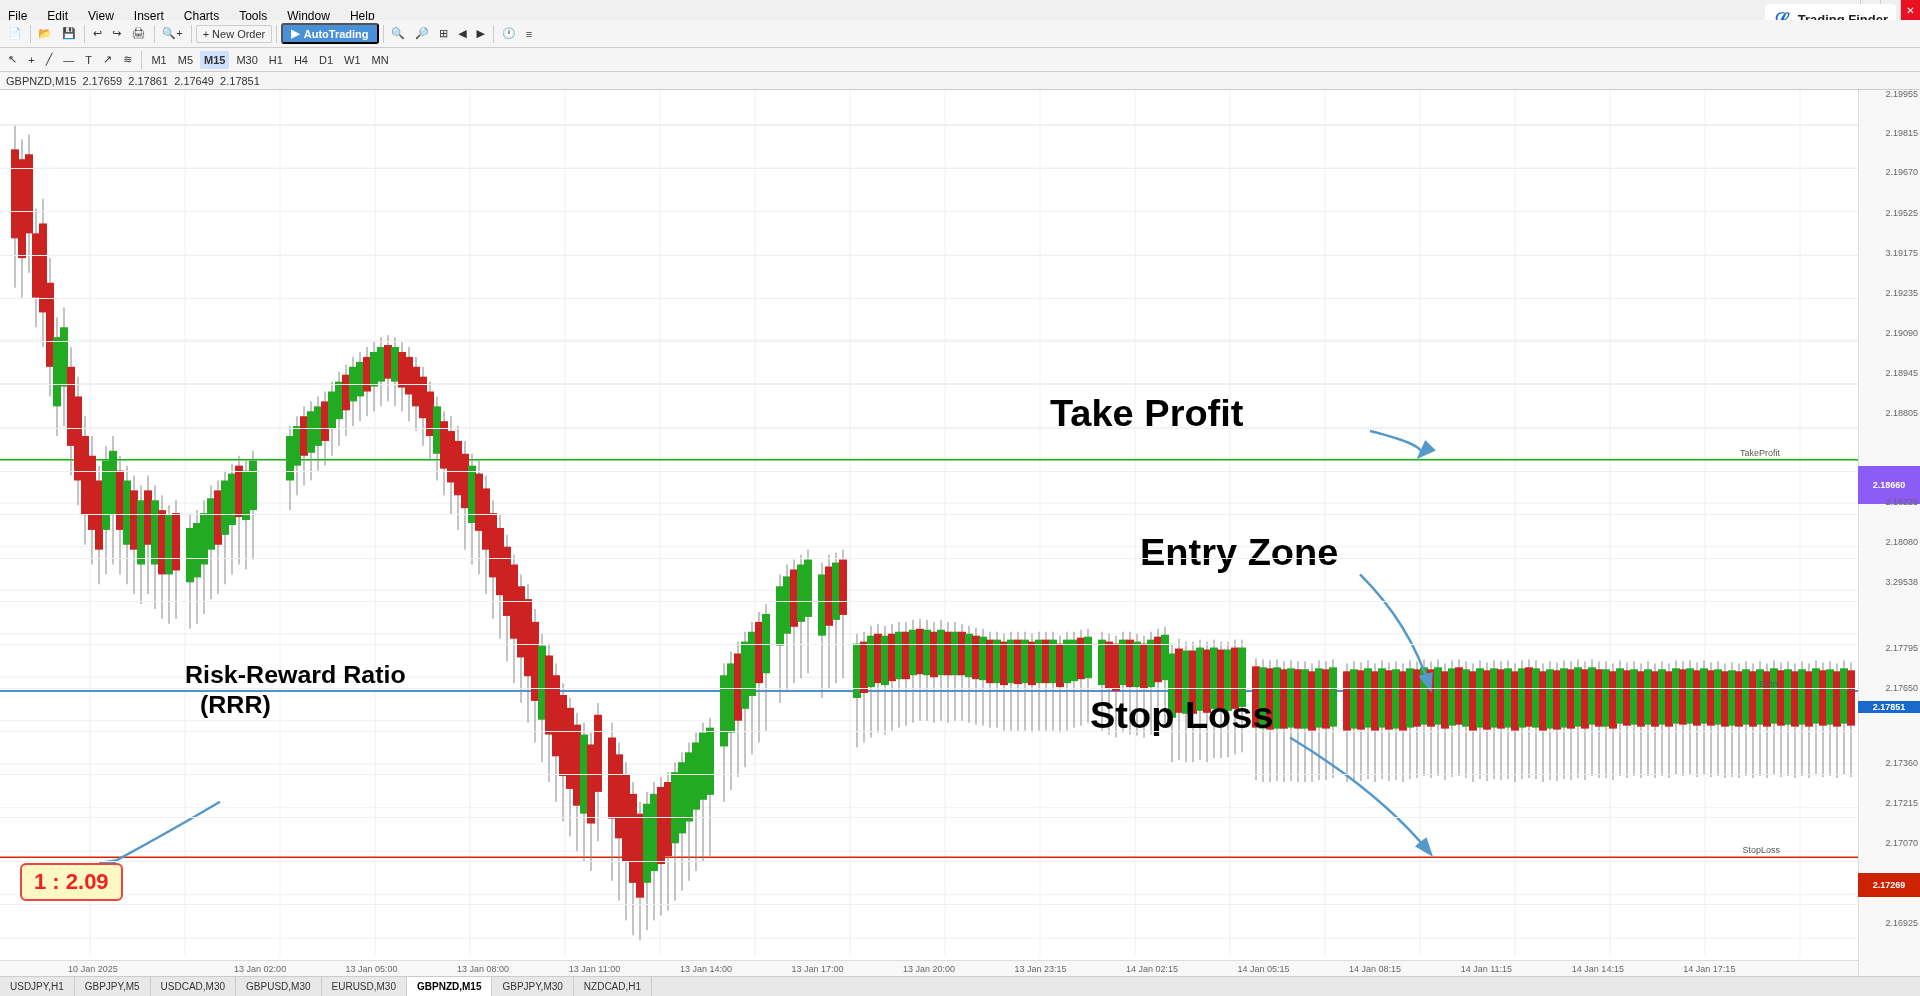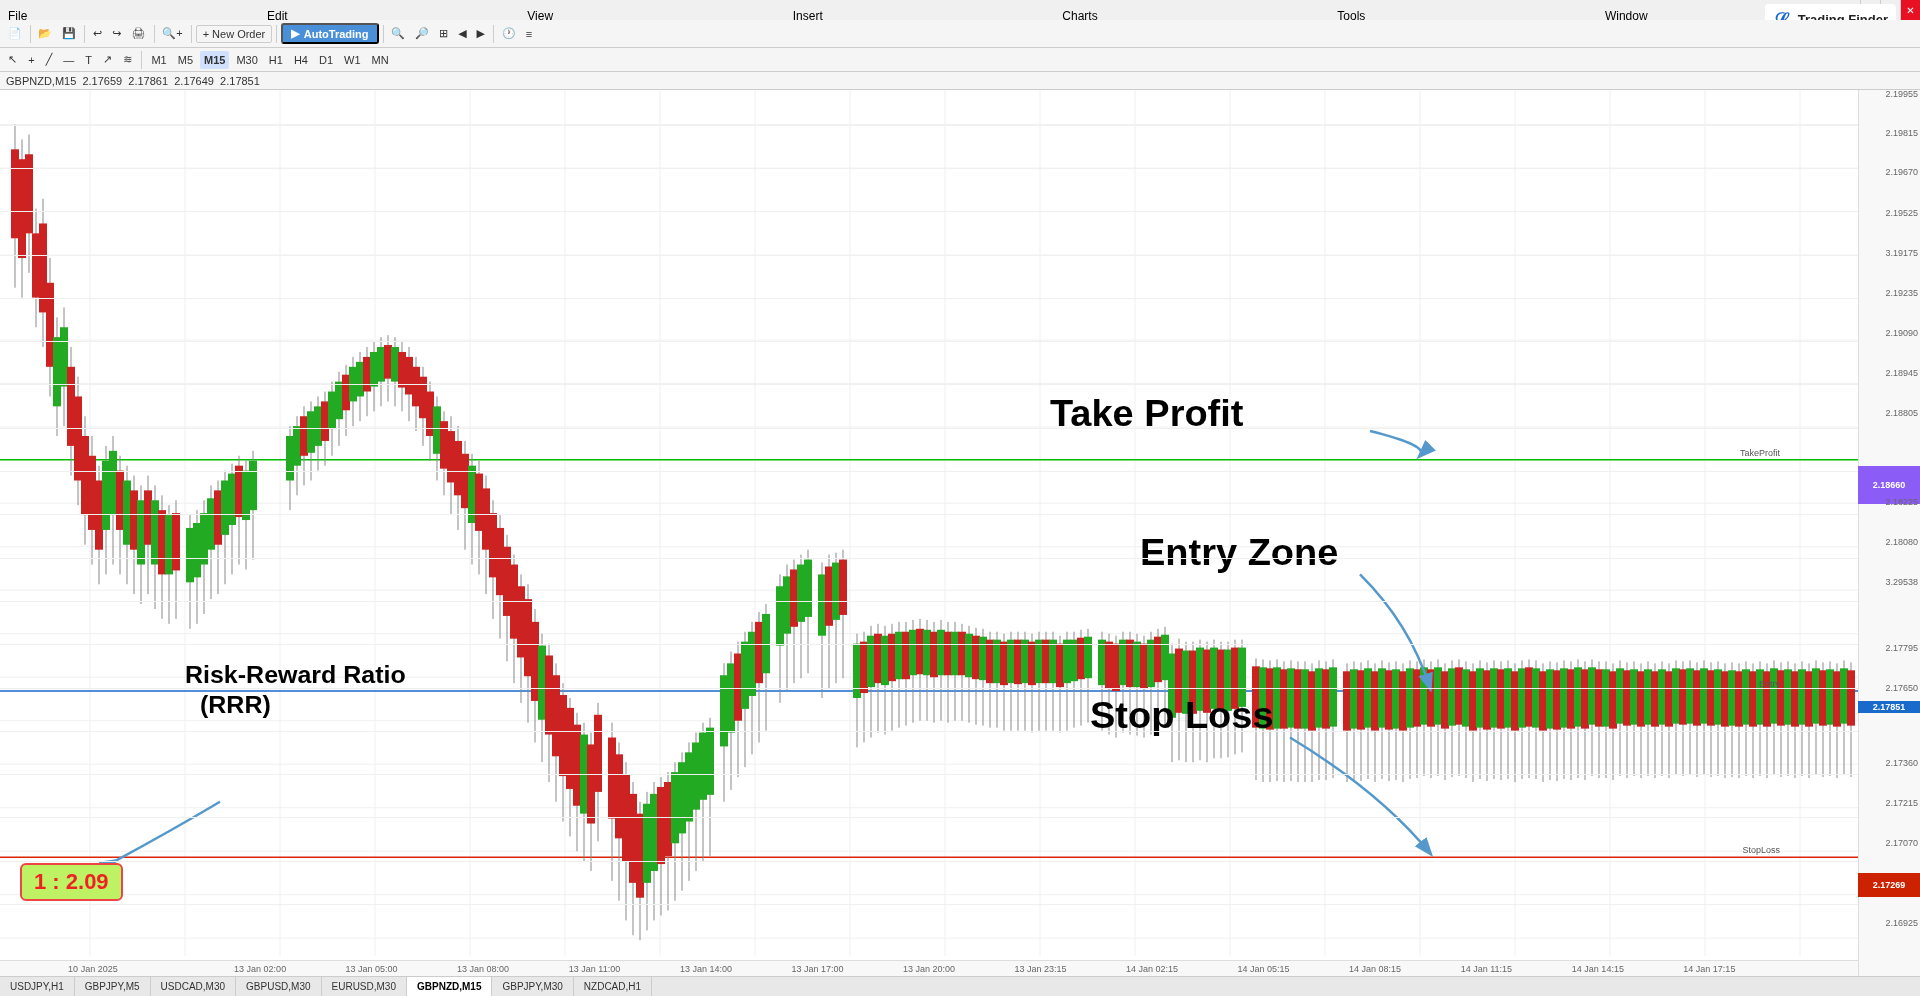--- a/index.html
+++ b/index.html
@@ -4,21 +4,20 @@
   <style>
     * { margin: 0; padding: 0; box-sizing: border-box; }
     body { width: 1920px; height: 996px; overflow: hidden; background: #1a1a2e; font-family: 'Segoe UI', Arial, sans-serif; }
 
     
     #menu-bar {
       width: 100%; height: 20px; background: #f0f0f0;
       display: flex; align-items: center; padding: 16px 4px;
       border-bottom: 1px solid #ccc; font-size: 12px; color: #000;
       gap: 12px;
-      justify-content: space-between;
     }
     .menu-item { cursor: pointer; padding: 0 4px; }
 
     
     #window-controls {
       position: absolute; right: 0; top: 0; height: 20px;
       display: flex; align-items: center;
     }
     .win-btn { width: 20px; height: 20px; display: flex; align-items: center; justify-content: center; font-size: 10px; cursor: pointer; background: #f0f0f0; border-left: 1px solid #ccc; }
     .win-btn.close { background: #e81123; color: white; }
@@ -86,21 +85,21 @@
 
     
     #chart-canvas {
       position: absolute; top: 0; left: 0; right: 62px; bottom: 20px;
       background: white; overflow: hidden;
     }
 
     
     #rrr-badge {
       position: absolute; bottom: 55px; left: 20px;
-      background: #bef264; border: 2px solid #ee4444; border-radius: 6px;
+      background: #fef9c3; border: 2px solid #ee4444; border-radius: 6px;
       padding: 4px 12px; font-size: 22px; font-weight: 900; color: #ee2222;
     }
 
     
     #tab-bar {
       position: absolute; bottom: 0; left: 0; right: 0; height: 20px;
       background: #e8e8e8; display: flex; align-items: center;
       border-top: 1px solid #ccc; overflow: hidden;
     }
     .chart-tab {

